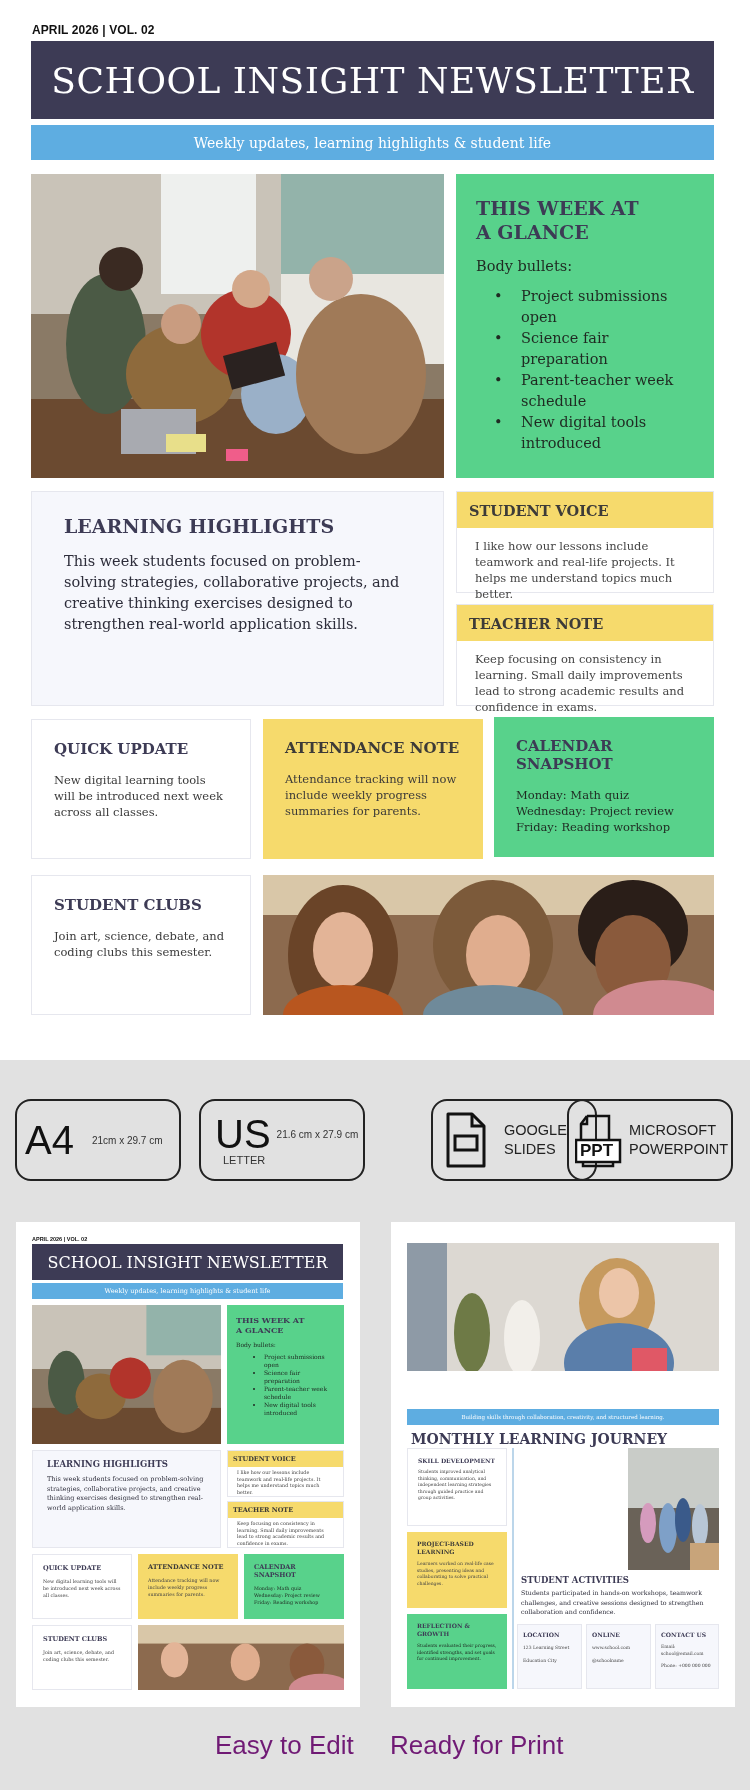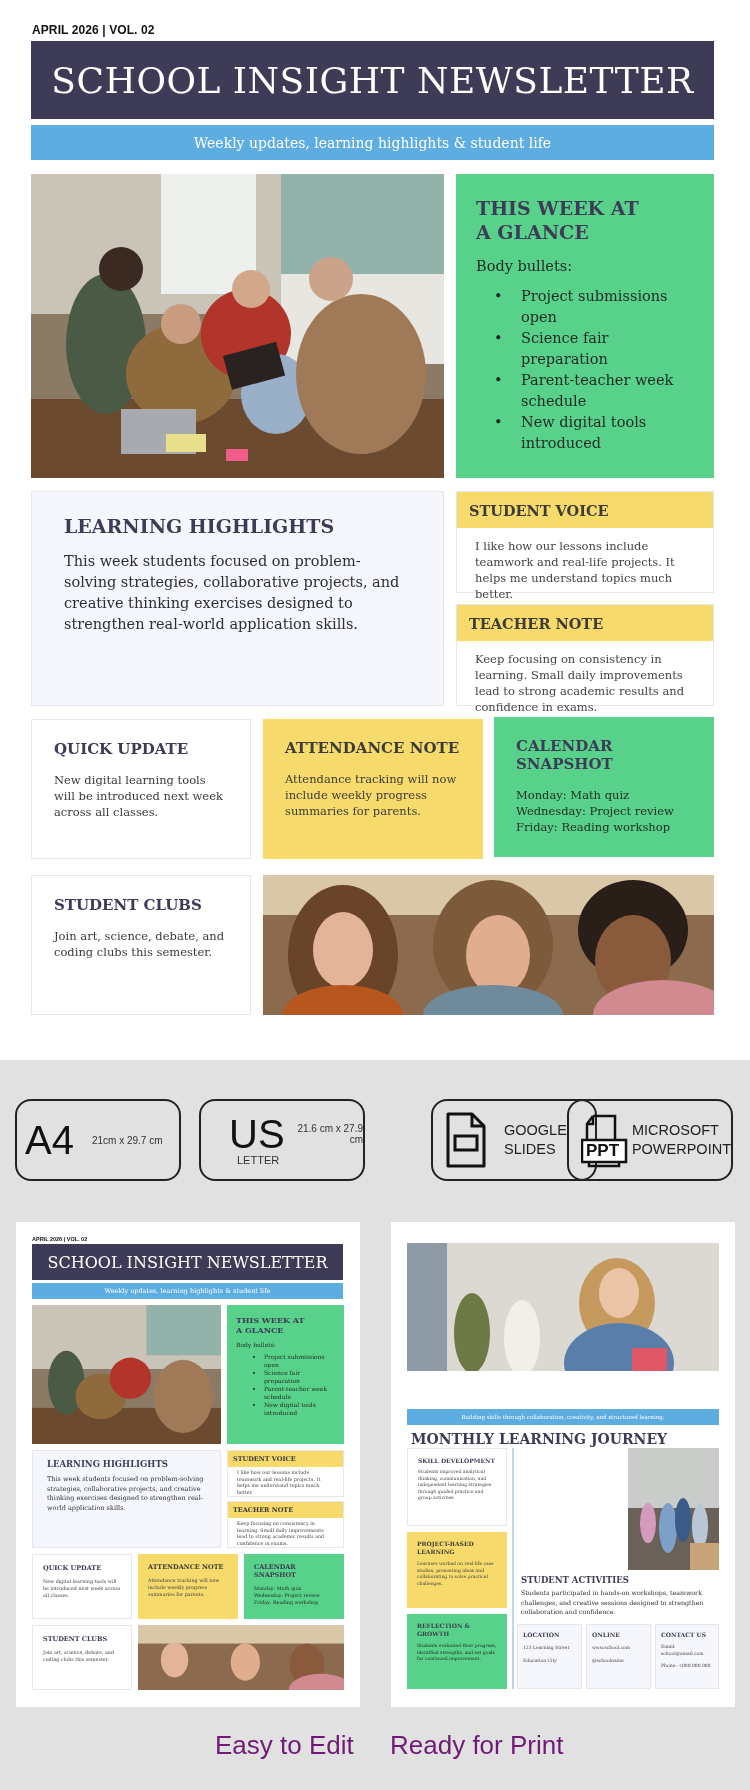--- a/index.html
+++ b/index.html
@@ -136,39 +136,39 @@
   </svg>
 </div>
 
 <div class="abs promo"></div>
 
 <div class="abs fmt" style="left:15px;">
   <span class="big" style="margin-left:8px;">A4</span>
   <span class="small" style="margin-left:18px;">21cm x 29.7 cm</span>
 </div>
 <div class="abs fmt" style="left:199px;">
-  <div style="margin-left:28px;display:flex;flex-direction:column;align-items:flex-start;">
+  <div style="margin-left:14px;display:flex;flex-direction:column;align-items:flex-start;">
     <span class="big">US</span>
     <span class="small" style="margin-left:8px;font-size:11px;">LETTER</span>
   </div>
   <span class="small" style="margin-left:6px;margin-top:-12px;text-align:right;">21.6 cm x 27.9 cm</span>
 </div>
 <div class="abs fmt" style="left:383px;margin-left:48px;">
   <svg width="48" height="60" viewBox="0 0 48 60" style="margin-left:9px;">
     <path d="M6 4 H30 L42 16 V56 H6 Z" fill="none" stroke="#111" stroke-width="3" stroke-linejoin="round"></path>
     <path d="M30 4 V16 H42" fill="none" stroke="#111" stroke-width="3"></path>
     <rect x="13" y="26" width="22" height="14" fill="none" stroke="#111" stroke-width="3"></rect>
   </svg>
   <div class="label" style="margin-left:14px;">
     <div>GOOGLE</div>
     <div>SLIDES</div>
   </div>
 </div>
 <div class="abs fmt" style="left:567px;">
-  <div style="position:relative;width:48px;height:60px;margin-left:12px;">
+  <div style="position:relative;width:48px;height:60px;margin-left:6px;">
     <svg width="48" height="60" viewBox="0 0 48 60" style="position:absolute;left:0;top:0;">
       <path d="M12 6 H34 V50 M12 6 L6 14 V30" fill="none" stroke="#111" stroke-width="2.5"></path>
       <path d="M6 14 H12 V6" fill="none" stroke="#111" stroke-width="2.5"></path>
       <rect x="1" y="30" width="44" height="22" fill="#fff" stroke="#111" stroke-width="2.5"></rect>
       <path d="M8 52 V56 H38 V52" fill="none" stroke="#111" stroke-width="2.5"></path>
     </svg>
     <span style="position:absolute;left:5px;top:31px;font-size:17px;font-weight:bold;font-family:'Liberation Sans',sans-serif;">PPT</span>
   </div>
   <div class="label" style="margin-left:6px;">
     <div>MICROSOFT</div>

